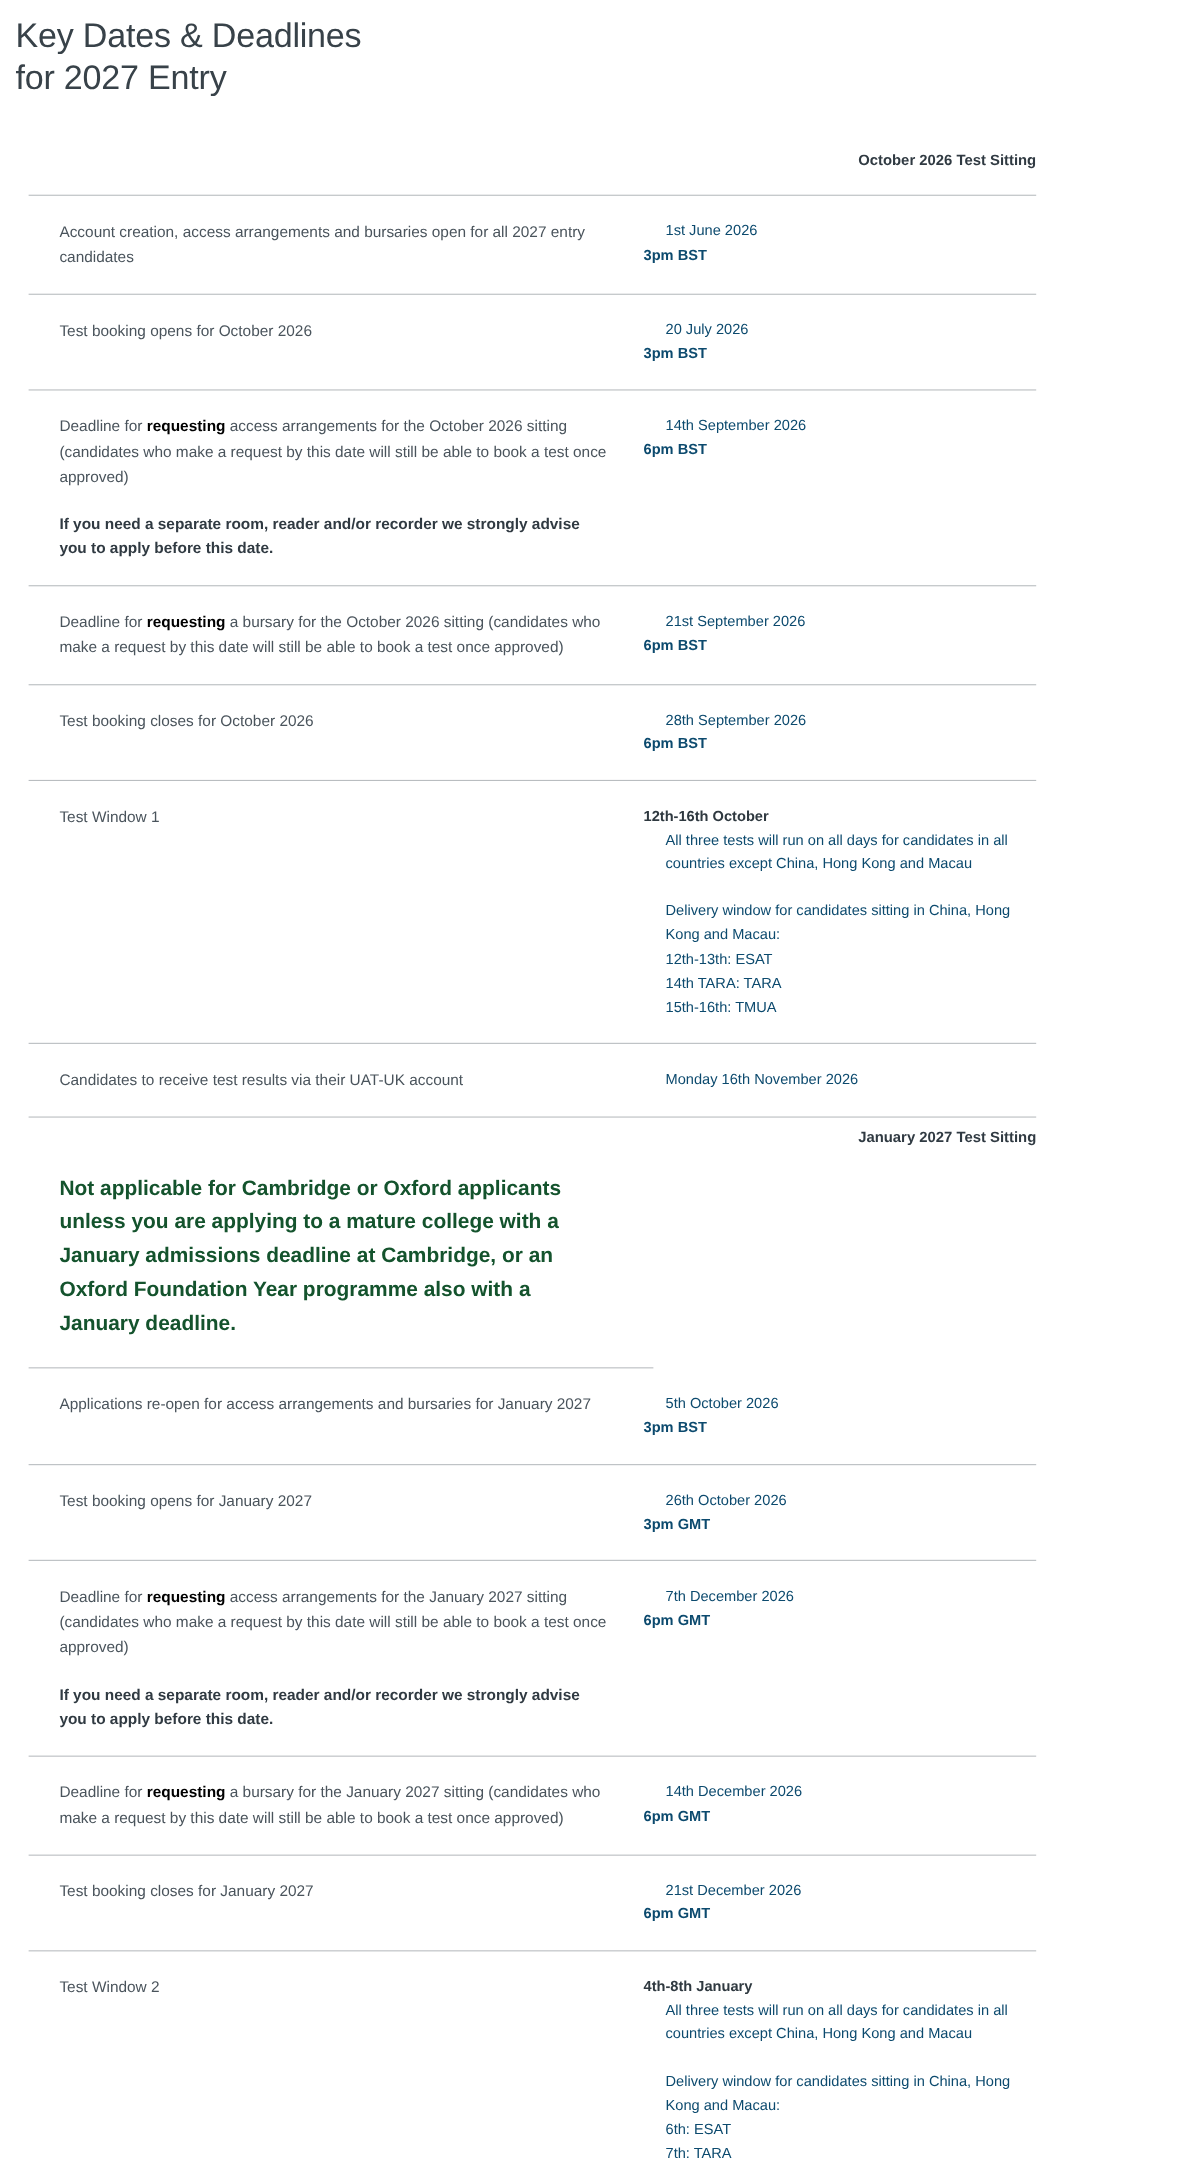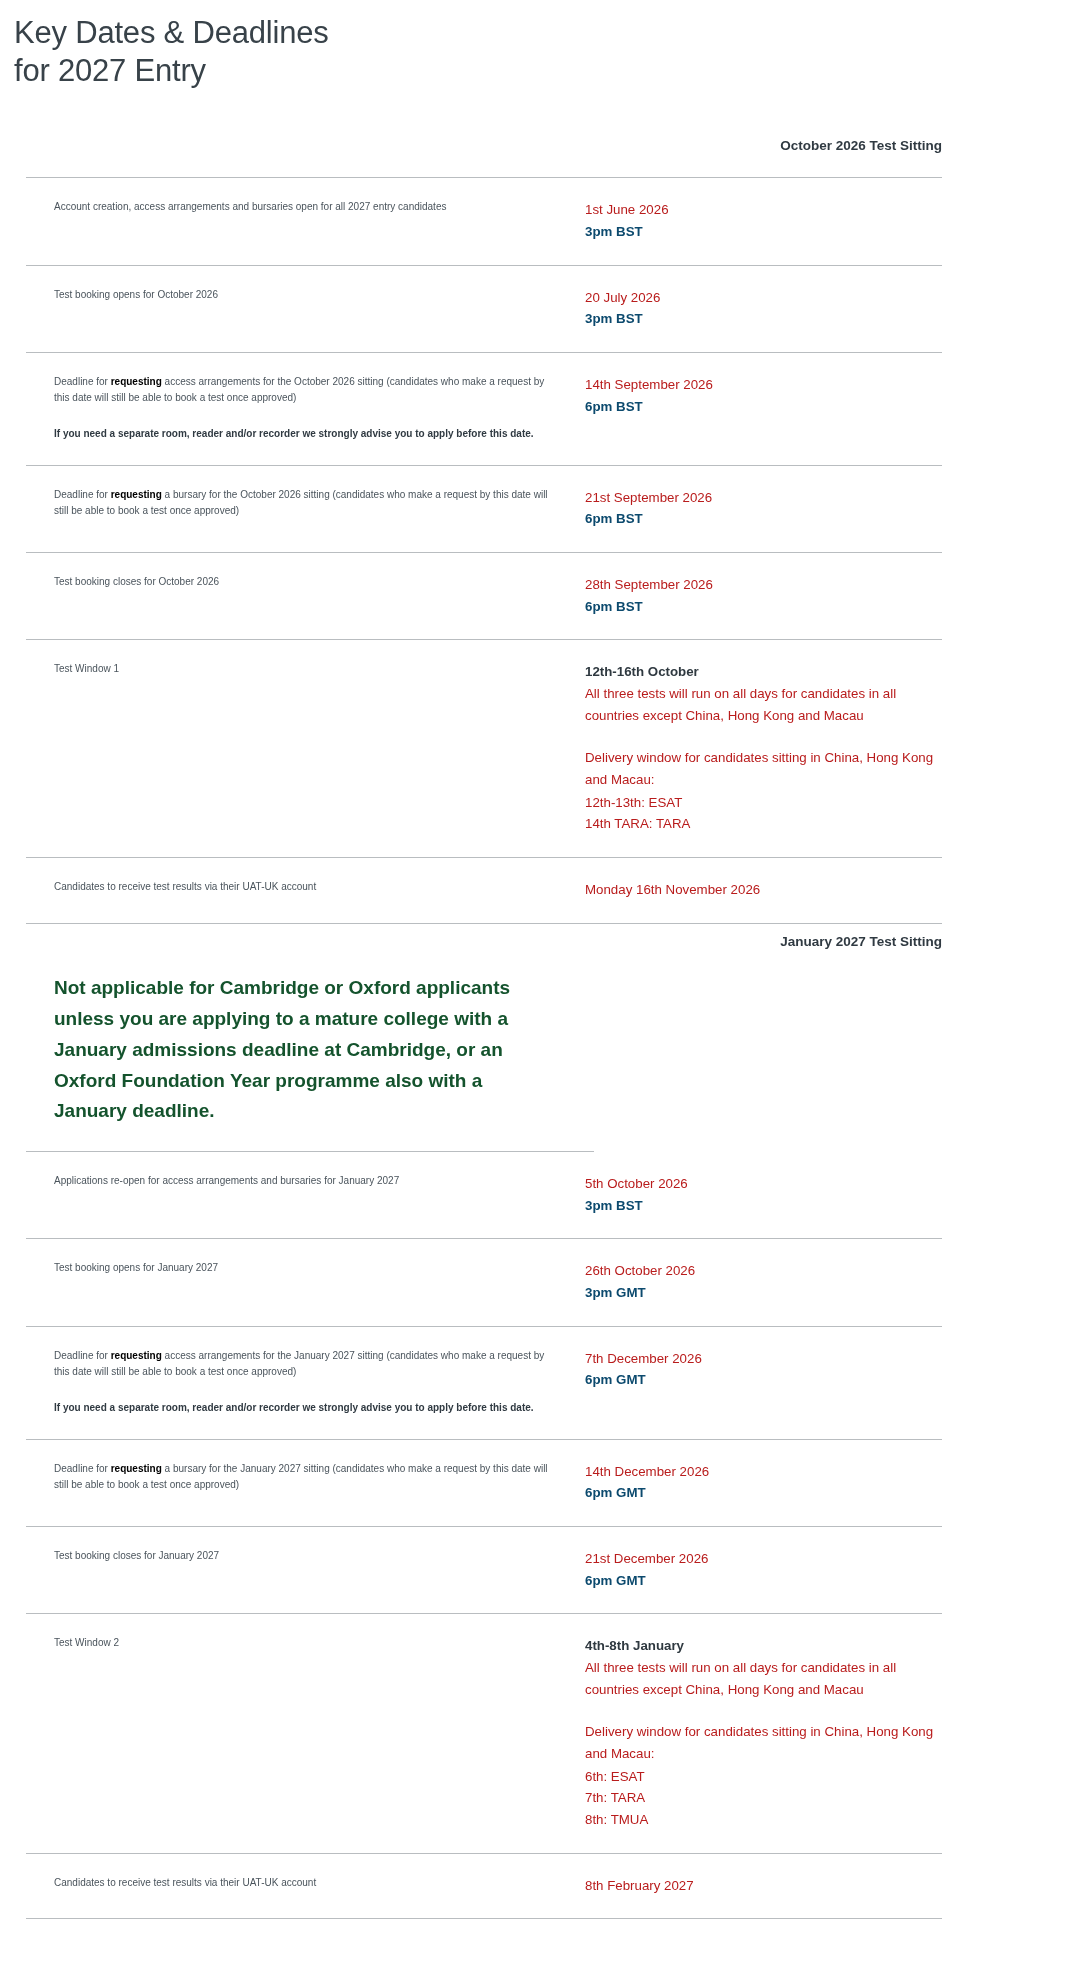--- a/index.html
+++ b/index.html
@@ -68,21 +68,21 @@
   .row {
     display: flex;
     align-items: flex-start;
     padding: 21px 0 22px 0;
   }
   .row .cell-left {
     width: 545px;
     flex: 0 0 545px;
     padding-left: 28px;
     padding-right: 16px;
-    font-size: 10px;
+    font-size: 14px;
     line-height: 1.63;
     color: #4a545c;
     font-weight: 400;
   }
   .row .cell-right {
     flex: 1 1 auto;
     padding-left: 14px;
     font-size: 13.3px;
     line-height: 1.63;
     color: #4a545c;
@@ -90,21 +90,21 @@
   .cell-left b, .cell-right b { font-weight: bold; color: #000000; }
 
   .blockgap { height: 20px; }
 
   .strong-note {
     font-weight: bold;
     color: #303a42;
     line-height: 1.62;
   }
 
-  .date-main { color: #b91c1c; }
+  .date-main { color: #0c4a6e; margin-left: 20px; }
   .date-time { font-weight: bold; color: #0c4a6e; }
   .date-head { font-weight: bold; color: #2f3940; }
 
   .detail-lines { margin-top: 1px; }
   .spacer-lines { height: 21px; }
 </style>
 </head>
 <body>
 
 <div class="page">
@@ -158,20 +158,21 @@
       <div class="row">
         <div class="cell-left">Test Window 1</div>
         <div class="cell-right">
           <div class="date-head">12th-16th October</div>
           <div class="date-main">All three tests will run on all days for candidates in all countries except China, Hong Kong and Macau</div>
           <div class="spacer-lines"></div>
           <div class="date-main">Delivery window for candidates sitting in China, Hong Kong and Macau:</div>
           <div class="detail-lines">
             <div class="date-main">12th-13th: ESAT</div>
             <div class="date-main">14th TARA: TARA</div>
+            <div class="date-main">15th-16th: TMUA</div>
           </div>
         </div>
       </div>
       <div class="rule"></div>
       <div class="row">
         <div class="cell-left">Candidates to receive test results via their UAT-UK account</div>
         <div class="cell-right">
           <div class="date-main">Monday 16th November 2026</div>
         </div>
       </div>

